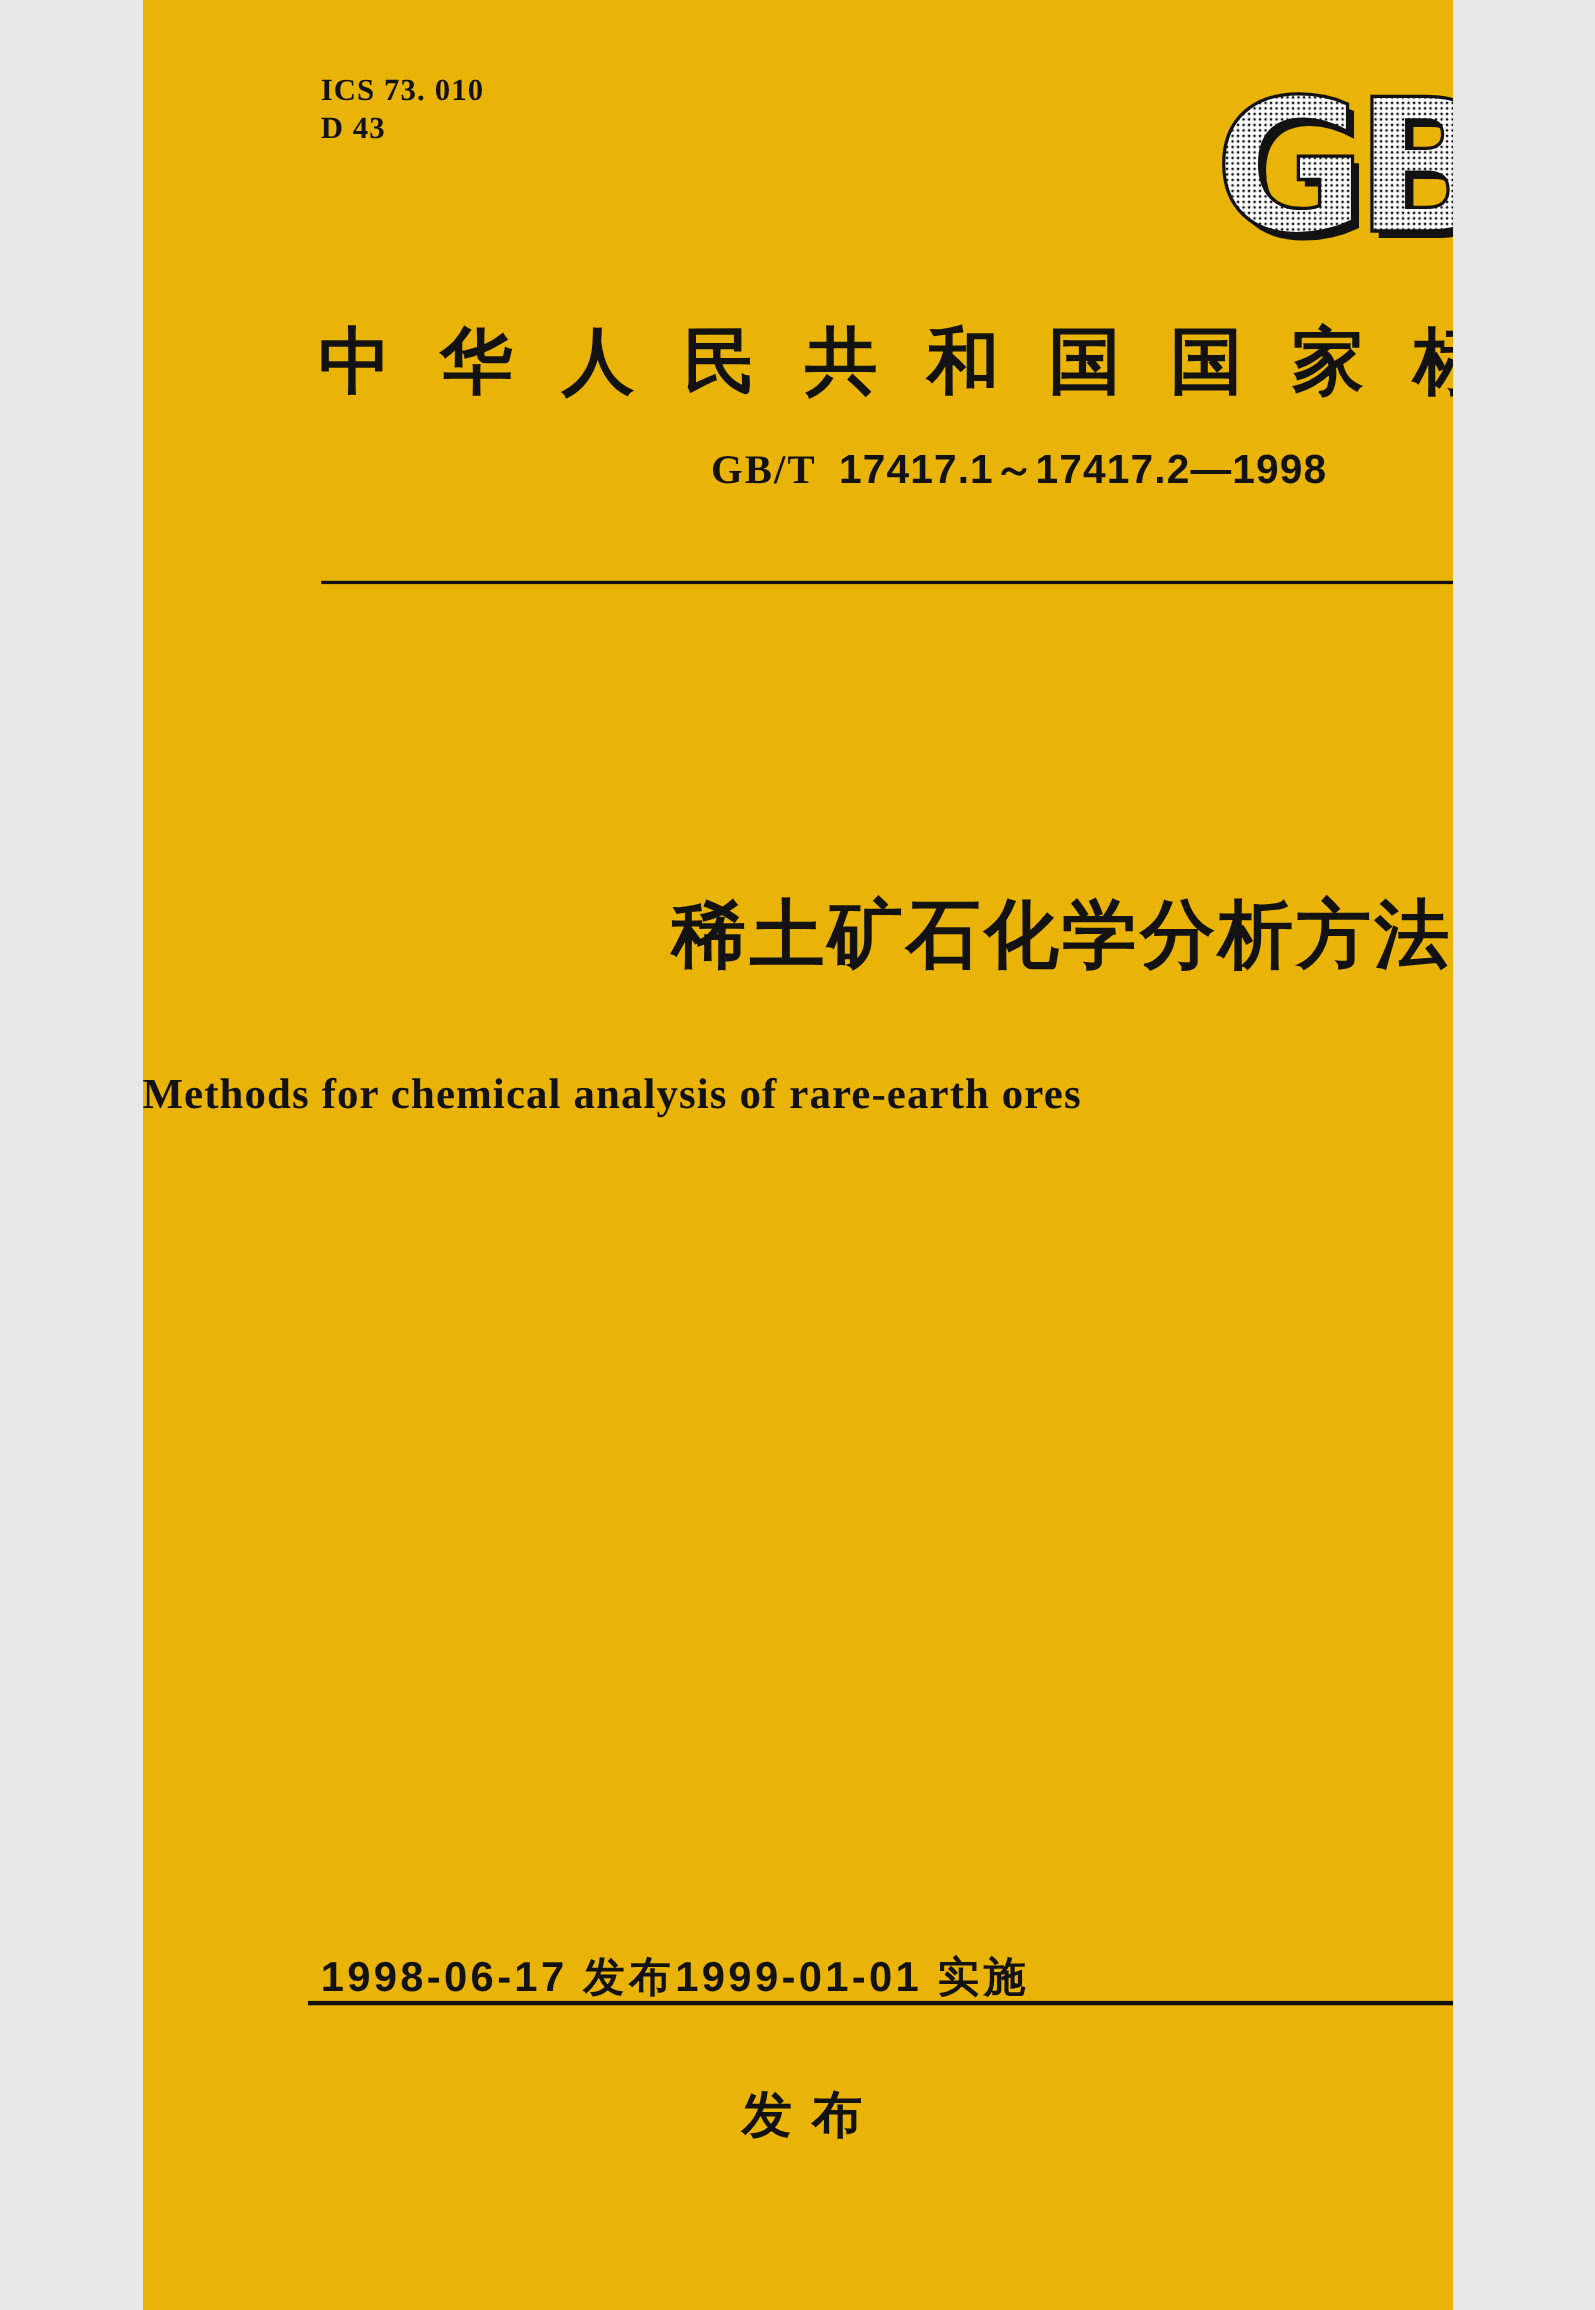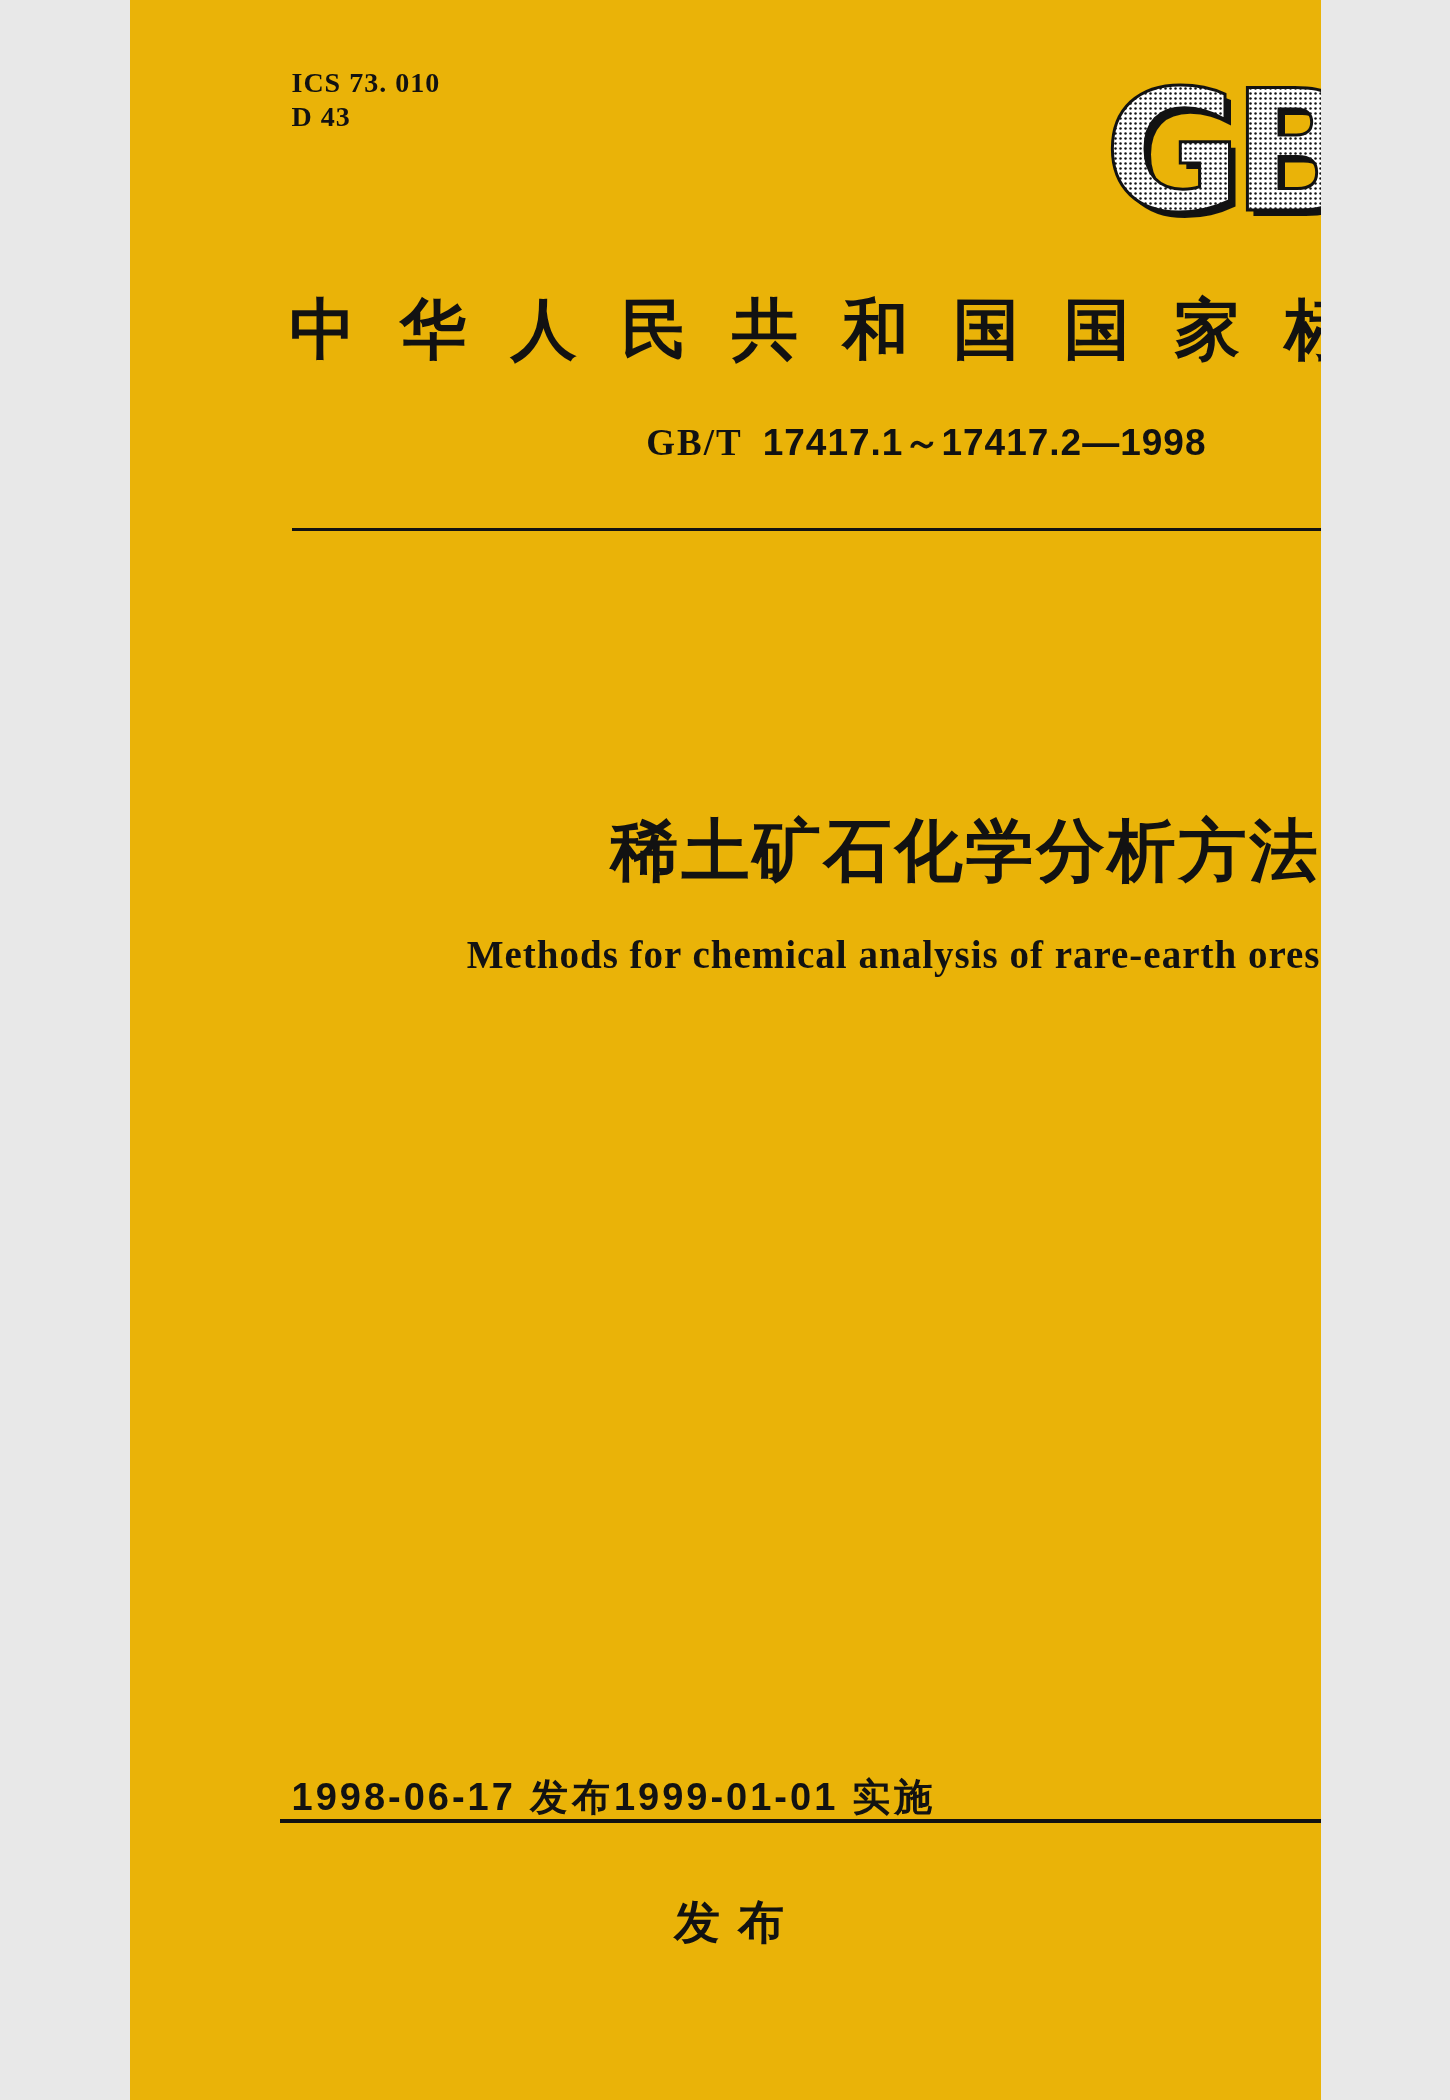--- a/index.html
+++ b/index.html
@@ -48,21 +48,21 @@
     font-family: "Liberation Serif", "DejaVu Serif", serif;
     font-weight: 700;
     font-size: 66px;
     line-height: 76px;
     white-space: nowrap;
   }
 
   
   .std-number {
     position: absolute;
-    top: 418px;
+    top: 402px;
     right: 114px;
     display: flex;
     align-items: baseline;
     gap: 20px;
     font-size: 37px;
     font-weight: 700;
   }
   .std-number .prefix {
     font-family: "Liberation Serif", "DejaVu Serif", serif;
     letter-spacing: 2px;
@@ -91,22 +91,22 @@
     font-family: "Liberation Sans", "DejaVu Sans", sans-serif;
     font-weight: 700;
     font-size: 68px;
     letter-spacing: 3px;
     line-height: 80px;
   }
   .title-en {
     position: absolute;
     left: 0;
     width: 100%;
-    top: 932px;
-    text-align: right;
+    top: 972px;
+    text-align: left;
     font-family: "Liberation Serif", "DejaVu Serif", serif;
     font-weight: 700;
     font-size: 39px;
     letter-spacing: 1px;
   }
 
   
   .dates-row {
     position: absolute;
     left: 162px;

